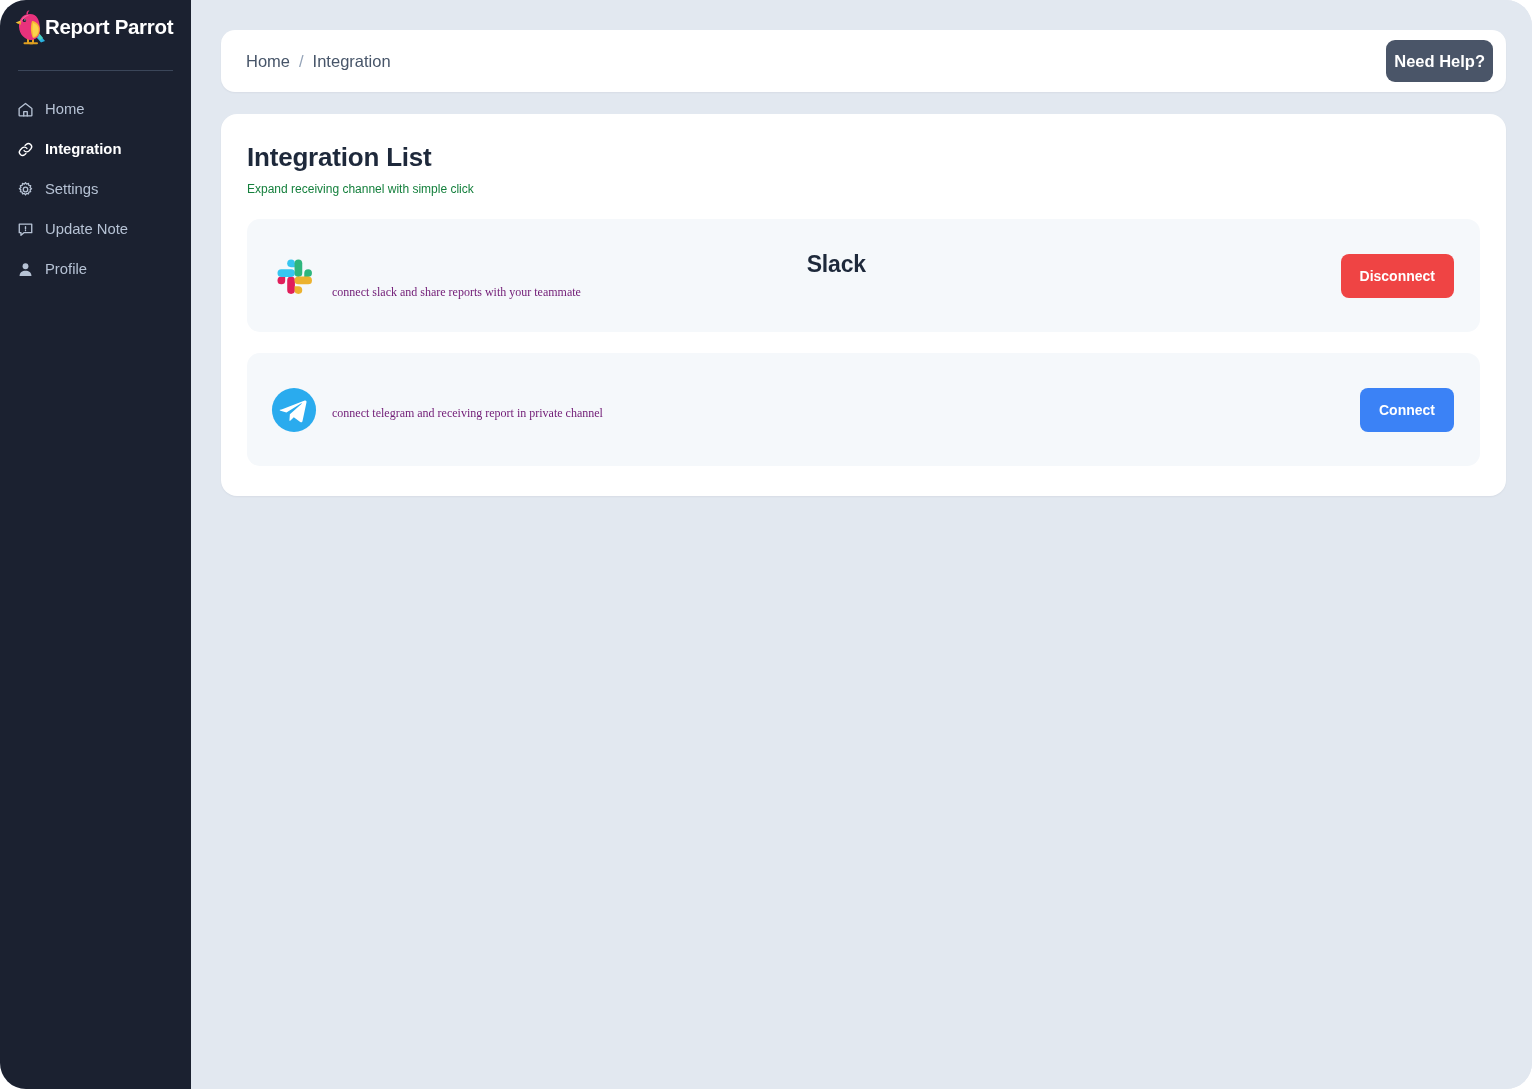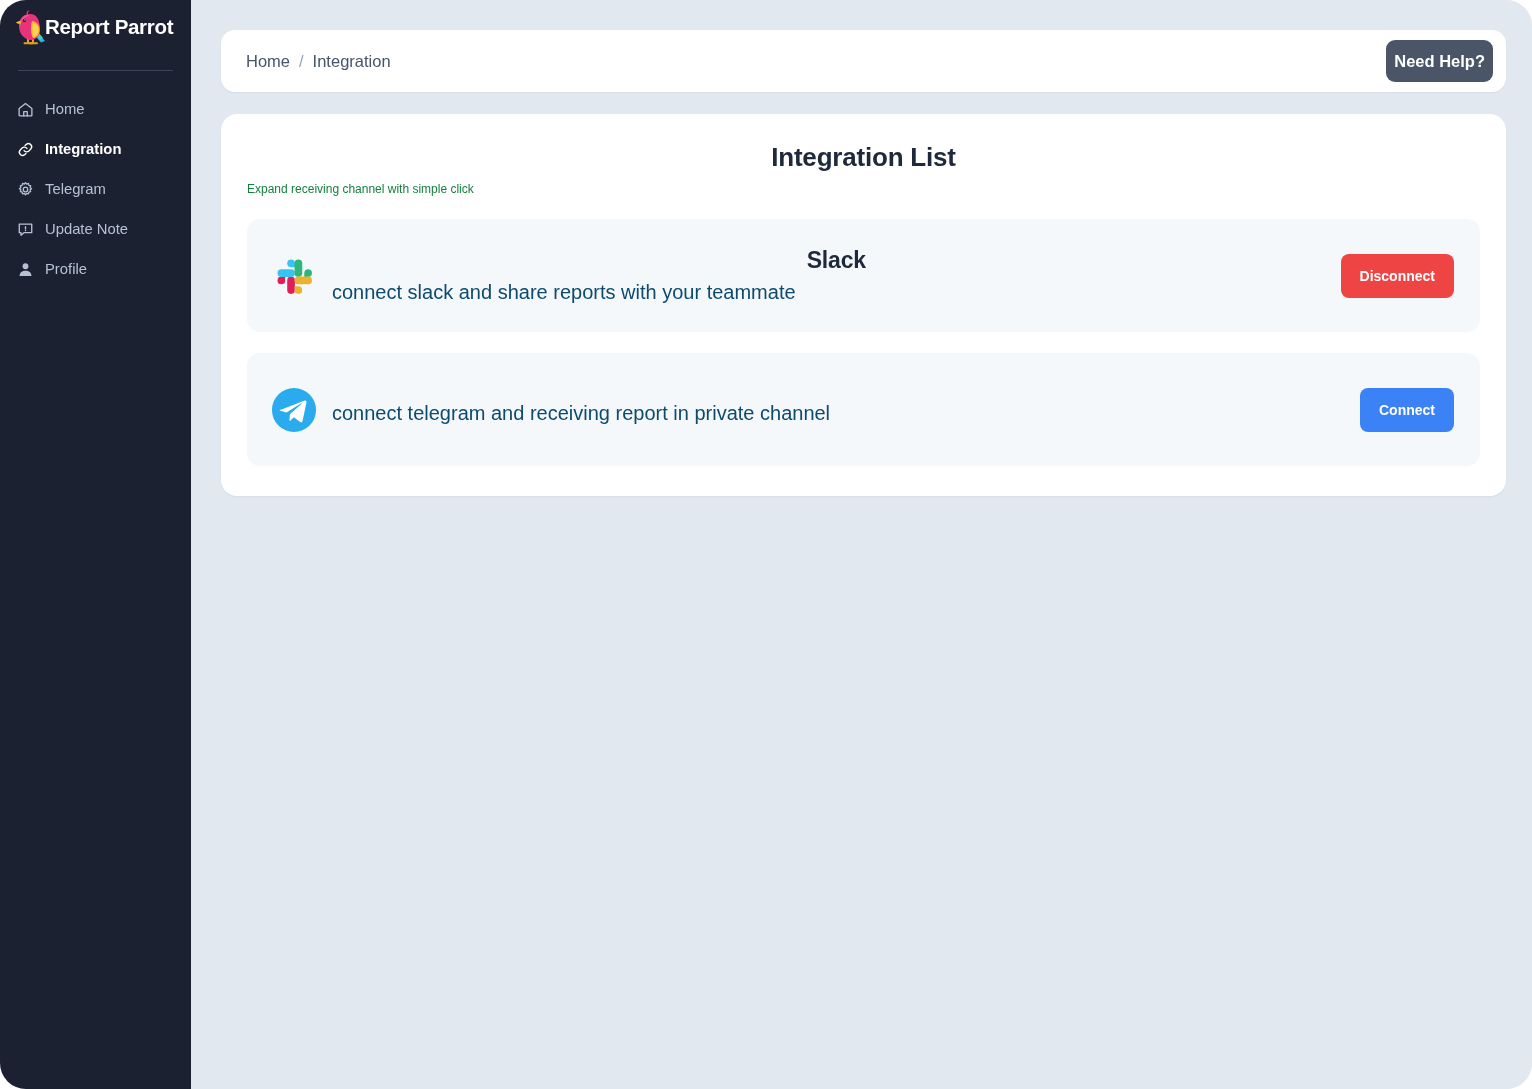--- a/index.html
+++ b/index.html
@@ -139,21 +139,20 @@
     border-radius: 16px;
     padding: 28px 26px 30px 26px;
     box-shadow: 0 1px 2px rgba(15,23,42,0.05);
   }
 
   .panel-title {
     font-size: 26px;
     font-weight: bold;
     color: #1E293B;
     letter-spacing: -0.2px;
-    text-align: center;
   }
   .panel-subtitle {
     margin-top: 9px;
     font-size: 12px;
     color: #15803d;
   }
 
   .rows { margin-top: 23px; display: flex; flex-direction: column; gap: 21px; }
 
   .row {
@@ -178,22 +177,23 @@
   .row-text { margin-left: 15px; flex: 1 1 auto; }
   .row-name {
     font-size: 23px;
     font-weight: bold;
     color: #1E293B;
     letter-spacing: -0.2px;
     text-align: center;
   }
   .row-desc {
     margin-top: 7px;
-    font-size: 20px;
-    color: #0c4a6e;
+    font-size: 12px;
+    color: #701a75;
+    font-family: Liberation Serif, serif;
   }
 
   .row-action { flex: 0 0 auto; }
 
   .btn {
     border: none;
     border-radius: 8px;
     font-family: "Liberation Sans", sans-serif;
     font-size: 14px;
     font-weight: bold;
@@ -267,21 +267,21 @@
         <span>Integration</span>
       </div>
 
       <div class="nav-item">
         <span class="nav-icon">
           <svg viewBox="0 0 24 24" fill="none" stroke="currentColor" stroke-width="1.8" stroke-linecap="round" stroke-linejoin="round">
             <circle cx="12" cy="12" r="3.2"></circle>
             <path d="M12 2.2 l1.6 2.1 2.6 -0.8 0.5 2.6 2.6 0.6 -0.8 2.6 2.1 1.6 -2.1 1.6 0.8 2.6 -2.6 0.6 -0.5 2.6 -2.6 -0.8 -1.6 2.1 -1.6 -2.1 -2.6 0.8 -0.5 -2.6 -2.6 -0.6 0.8 -2.6 -2.1 -1.6 2.1 -1.6 -0.8 -2.6 2.6 -0.6 0.5 -2.6 2.6 0.8 Z"></path>
           </svg>
         </span>
-        <span>Telegram</span>
+        <span>Settings</span>
       </div>
 
       <div class="nav-item">
         <span class="nav-icon">
           <svg viewBox="0 0 24 24" fill="none" stroke="currentColor" stroke-width="1.9" stroke-linecap="round" stroke-linejoin="round">
             <path d="M3.2 4.5 h17.6 v12 h-11 l-4.2 3.6 v-3.6 h-2.4 Z"></path>
             <path d="M12 8 v3.4"></path>
             <path d="M12 13.4 v0.2"></path>
           </svg>
         </span>

